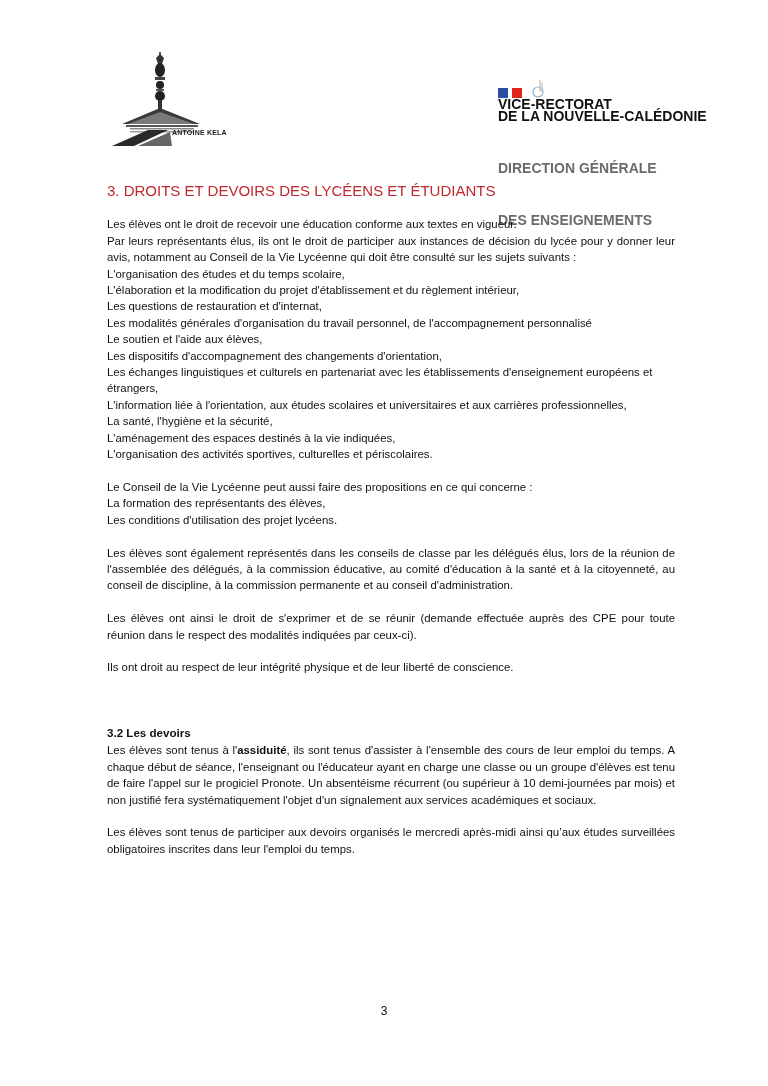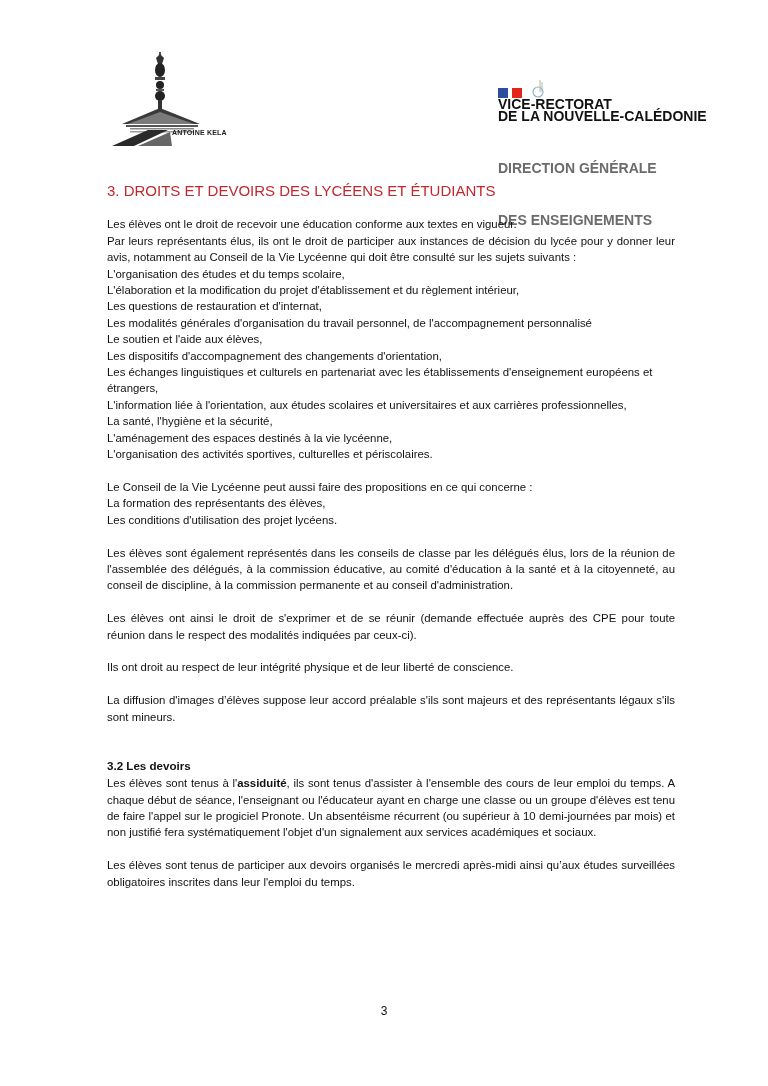--- a/index.html
+++ b/index.html
@@ -91,39 +91,38 @@
     <div>
       <p class="line">L'organisation des études et du temps scolaire,</p>
       <p class="line">L'élaboration et la modification du projet d'établissement et du règlement intérieur,</p>
       <p class="line">Les questions de restauration et d'internat,</p>
       <p class="line">Les modalités générales d'organisation du travail personnel, de l'accompagnement personnalisé</p>
       <p class="line">Le soutien et l'aide aux élèves,</p>
       <p class="line">Les dispositifs d'accompagnement des changements d'orientation,</p>
       <p>Les échanges linguistiques et culturels en partenariat avec les établissements d'enseignement européens et étrangers,</p>
       <p class="line">L'information liée à l'orientation, aux études scolaires et universitaires et aux carrières professionnelles,</p>
       <p class="line">La santé, l'hygiène et la sécurité,</p>
-      <p class="line">L'aménagement des espaces destinés à la vie lycéenne,</p>
+      <p class="line">L'aménagement des espaces destinés à la vie indiquées,</p>
       <p class="line">L'organisation des activités sportives, culturelles et périscolaires.</p>
     </div>
 
     <div class="gap"></div>
     <p>Le Conseil de la Vie Lycéenne peut aussi faire des propositions en ce qui concerne :</p>
     <div>
       <p>La formation des représentants des élèves,</p>
       <p>Les conditions d'utilisation des projet lycéens.</p>
     </div>
 
     <div class="gap"></div>
     <p class="just">Les élèves sont également représentés dans les conseils de classe par les délégués élus, lors de la réunion de l'assemblée des délégués, à la commission éducative, au comité d'éducation à la santé et à la citoyenneté, au conseil de discipline, à la commission permanente et au conseil d'administration.</p>
     <div class="gap"></div>
     <p class="just">Les élèves ont ainsi le droit de s'exprimer et de se réunir (demande effectuée auprès des CPE pour toute réunion dans le respect des modalités indiquées par ceux-ci).</p>
     <div class="gap"></div>
     <p class="just">Ils ont droit au respect de leur intégrité physique et de leur liberté de conscience.</p>
     <div class="gap"></div>
-    <p class="just">La diffusion d'images d’élèves suppose leur accord préalable s'ils sont majeurs et des représentants légaux s'ils sont mineurs.</p>
     <div class="gap"></div>
     <div class="gap"></div>
 
     <p class="h-sub">3.2 Les devoirs</p>
     <p class="just"><span>Les élèves sont tenus à l'</span><b>assiduité</b><span>, ils sont tenus d'assister à l'ensemble des cours de leur emploi du temps. A chaque début de séance, l'enseignant ou l'éducateur ayant en charge une classe ou un groupe d'élèves est tenu de faire l'appel sur le progiciel Pronote. Un absentéisme récurrent (ou supérieur à 10 demi-journées par mois) et non justifié fera systématiquement l'objet d'un signalement aux services académiques et sociaux.</span></p>
     <div class="gap"></div>
     <p class="just">Les élèves sont tenus de participer aux devoirs organisés le mercredi après-midi ainsi qu’aux études surveillées obligatoires inscrites dans leur l'emploi du temps.</p>
     <div class="gap"></div>
   </div>
 

